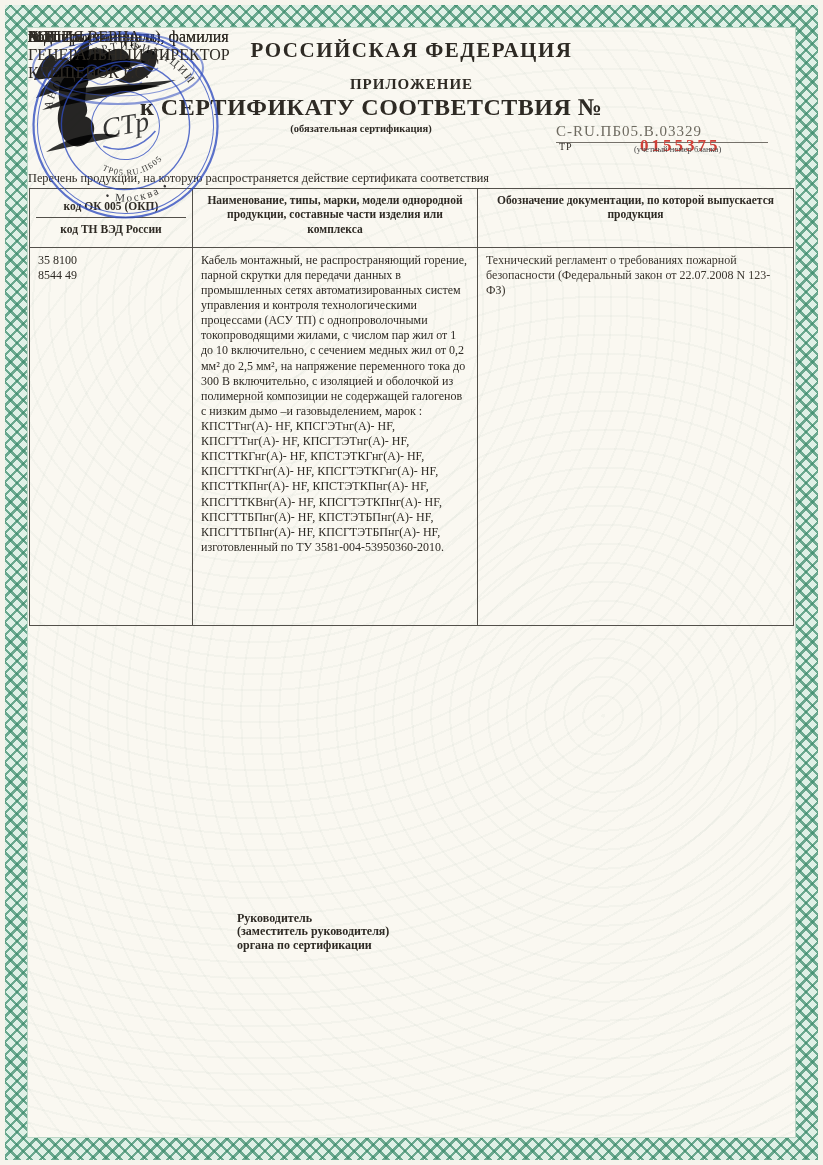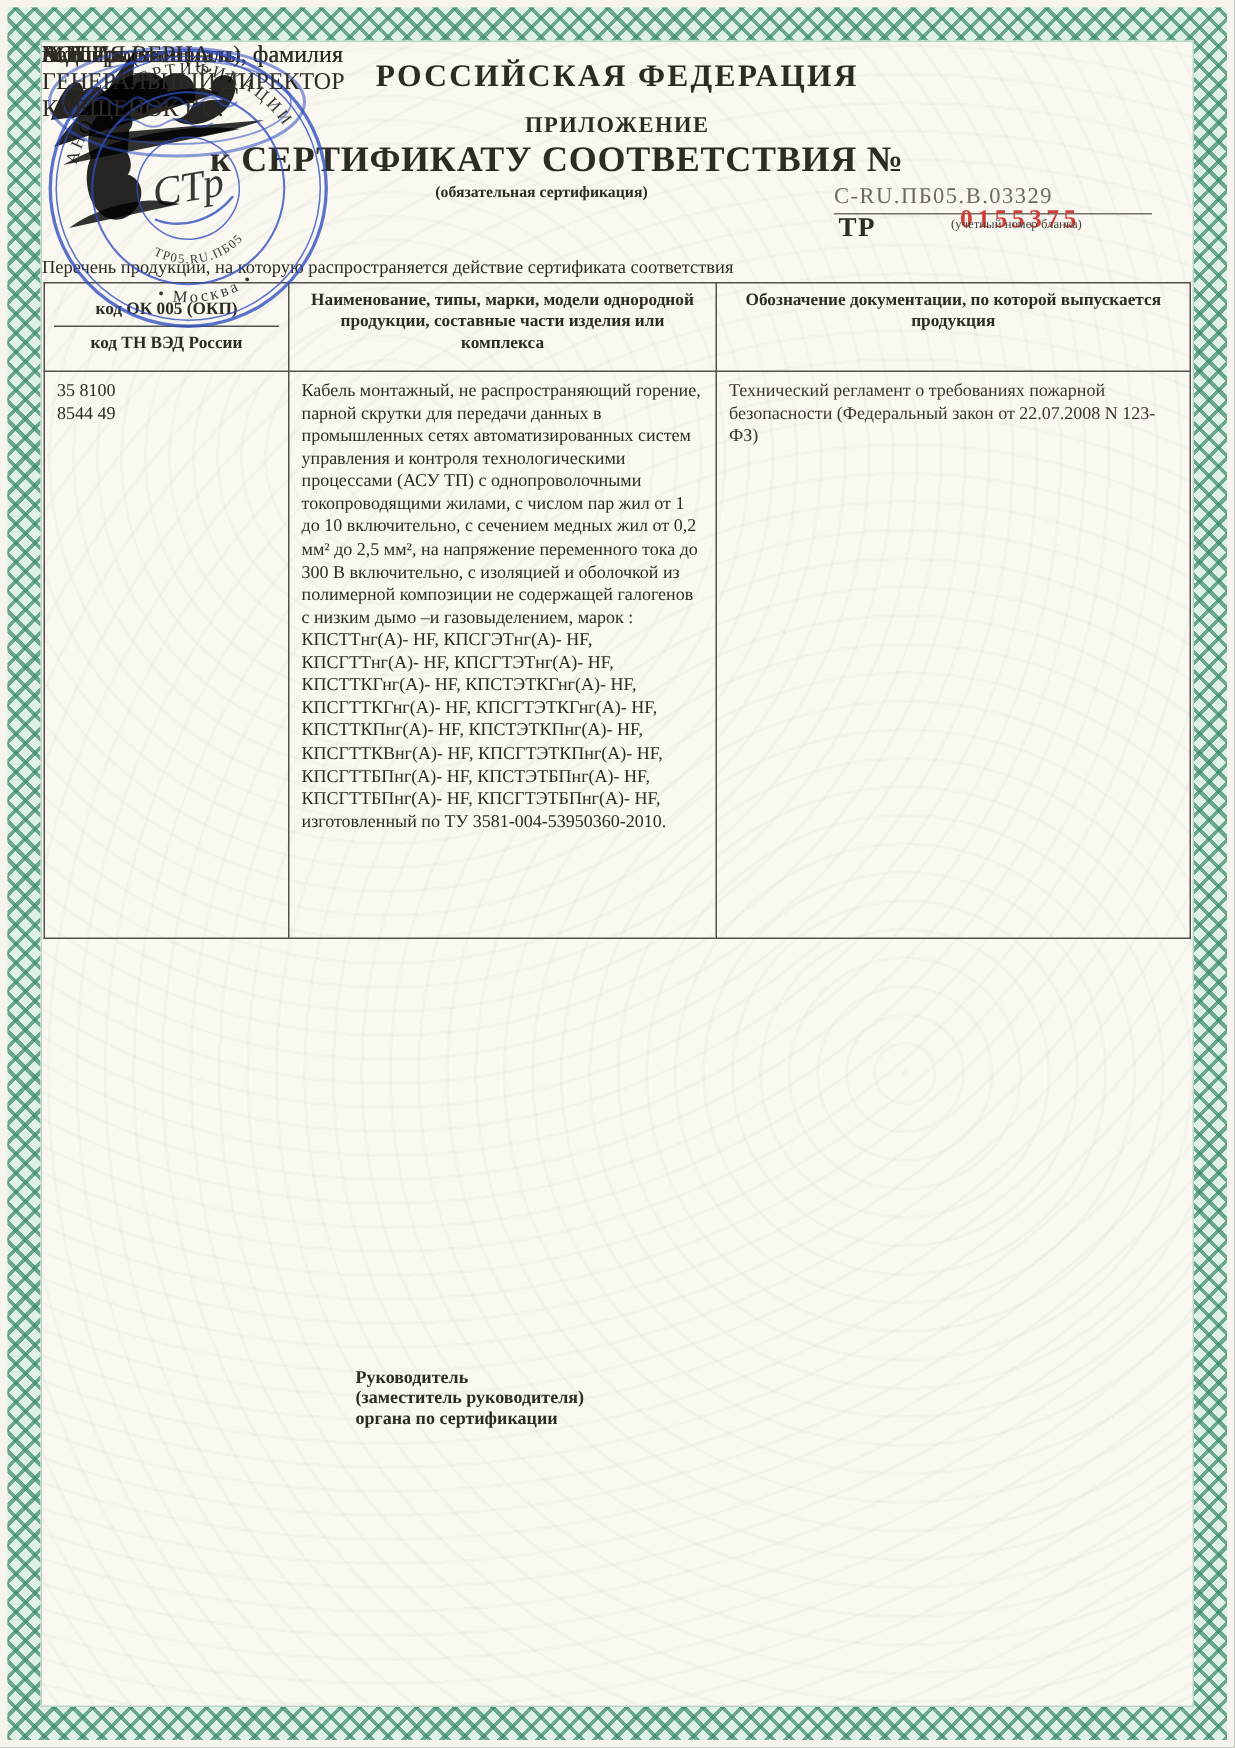--- a/index.html
+++ b/index.html
@@ -26,21 +26,21 @@
   }
   .abs { position:absolute; }
 
   
   .country { top:10px; left:0; width:100%; text-align:center; font-size:21px; font-weight:bold; letter-spacing:1.5px; }
   .title1  { top:48px; left:0; width:100%; text-align:center; font-size:15px; font-weight:bold; letter-spacing:1px; }
   .certline{ top:66px; left:112px; font-size:24px; font-weight:bold; letter-spacing:.5px; white-space:nowrap; }
   .certno  { top:71px; left:528px; width:212px; font-size:15px; color:#6e6a60; letter-spacing:1px;
              border-bottom:1.5px solid #75716a; padding-bottom:2px;margin-top:24px; }
   .mandatory{ top:95px; left:228px; width:210px; text-align:center; font-size:10.5px; font-weight:bold; }
-  .tr-label{ top:113px; left:531px; font-size:18px; font-weight:bold; letter-spacing:1px; }
+  .tr-label{ top:113px; left:531px; font-size:10px; font-weight:normal; letter-spacing:1px; }
   .blank-no{ top:108px; left:612px; font-family:Liberation Serif, serif; font-weight:bold;
              font-size:17px; letter-spacing:3px; color:#d04038; }
   .blank-note{ top:116px; left:606px; width:160px; text-align:left; font-size:8.5px; color:#444; }
 
   
   .tbl-caption{ top:143px; left:0; width:100%; text-align:left; font-size:12.3px; font-weight:normal; }
   .products-table{ position:absolute; left:1px; top:160px; width:764px; border-collapse:collapse; table-layout:fixed; }
   .products-table th, .products-table td { border:1.2px solid #53504a; vertical-align:top; }
   .products-table th { font-size:11.5px; font-weight:bold; text-align:center; line-height:1.25; padding:4px 6px; }
   .th-split{ padding:6px !important; }

